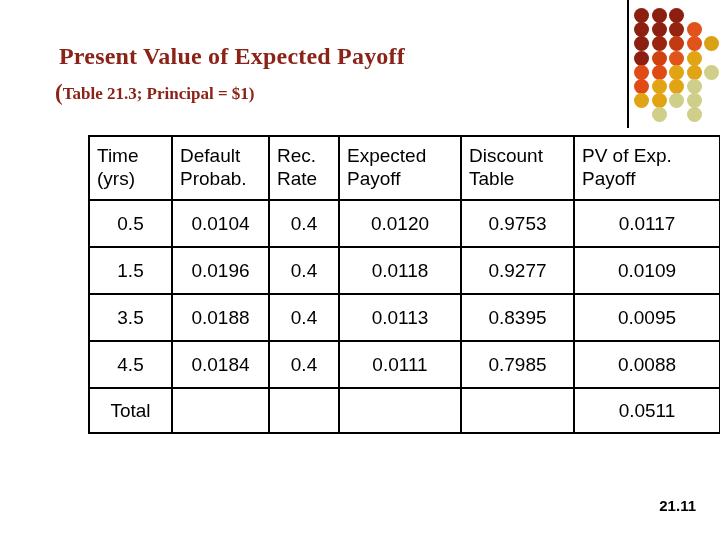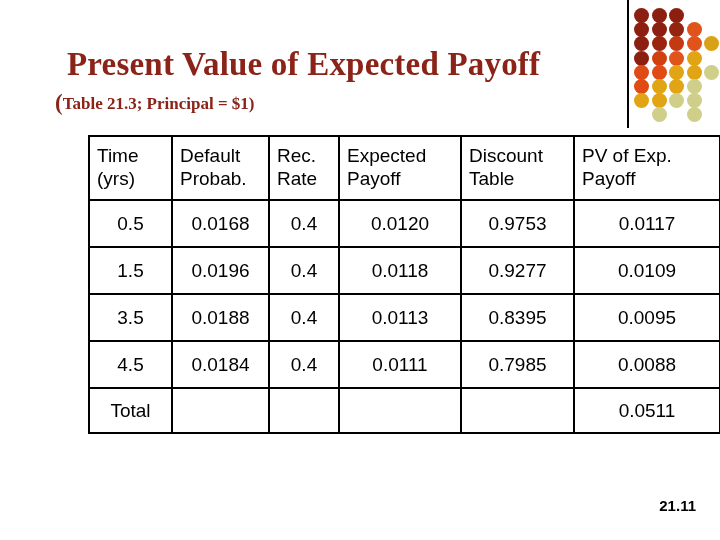--- a/index.html
+++ b/index.html
@@ -43,24 +43,24 @@
   
   #title-block {
     position: absolute;
     left: 55px;
     top: 36px;
     width: 560px;
   }
   #page-title {
     font-family: "Liberation Serif", serif;
     font-weight: bold;
-    font-size: 33px;
+    font-size: 24px;
     line-height: 32px;
     color: #8B2318;
-    margin: 12px;
+    margin: 4px;
     letter-spacing: 0.2px;
   }
   #page-subtitle {
     font-family: "Liberation Serif", serif;
     font-weight: bold;
     font-size: 17px;
     line-height: 22px;
     color: #8B2318;
     margin: 10px 0 0 0;
     white-space: nowrap;
@@ -197,21 +197,21 @@
 Payoff</th>
         <th>Discount
 Table</th>
         <th>PV of Exp.
 Payoff</th>
       </tr>
     </thead>
     <tbody id="payoff-table-body">
         <tr>
           <td>0.5</td>
-          <td>0.0168</td>
+          <td>0.0104</td>
           <td>0.4</td>
           <td>0.0120</td>
           <td>0.9753</td>
           <td>0.0117</td>
         </tr>
         <tr>
           <td>1.5</td>
           <td>0.0196</td>
           <td>0.4</td>
           <td>0.0118</td>

